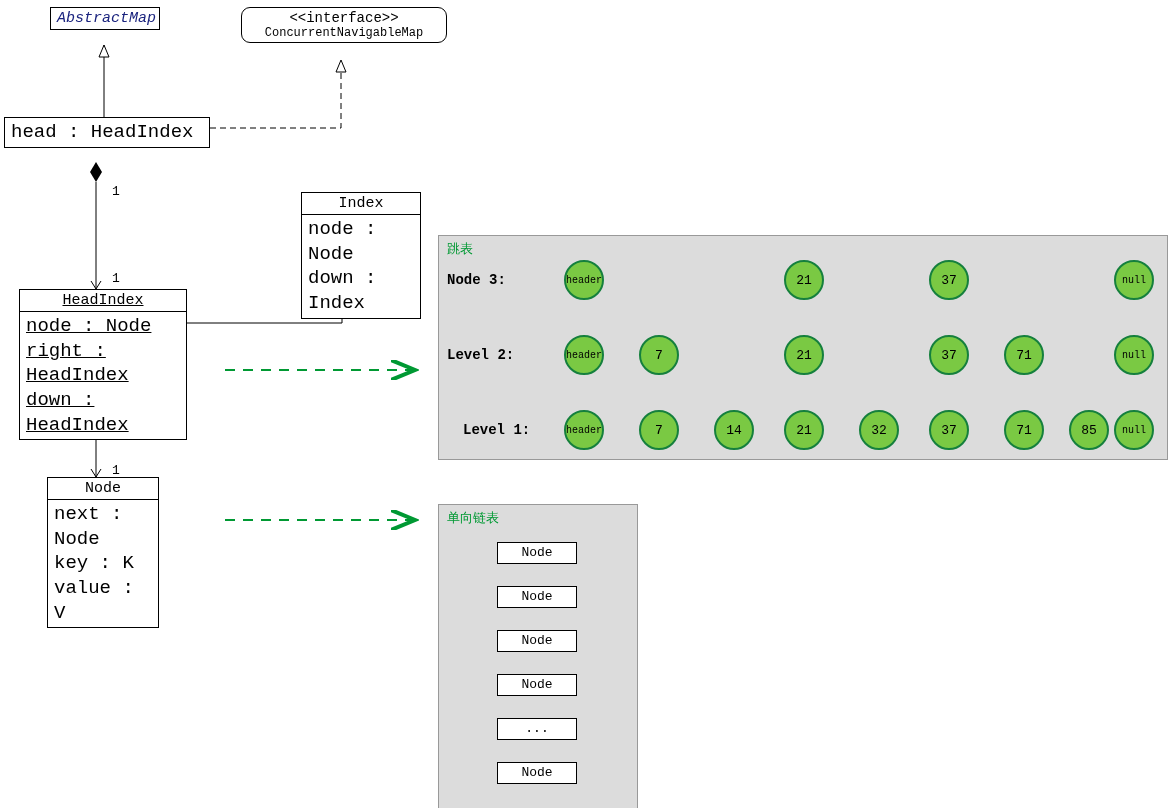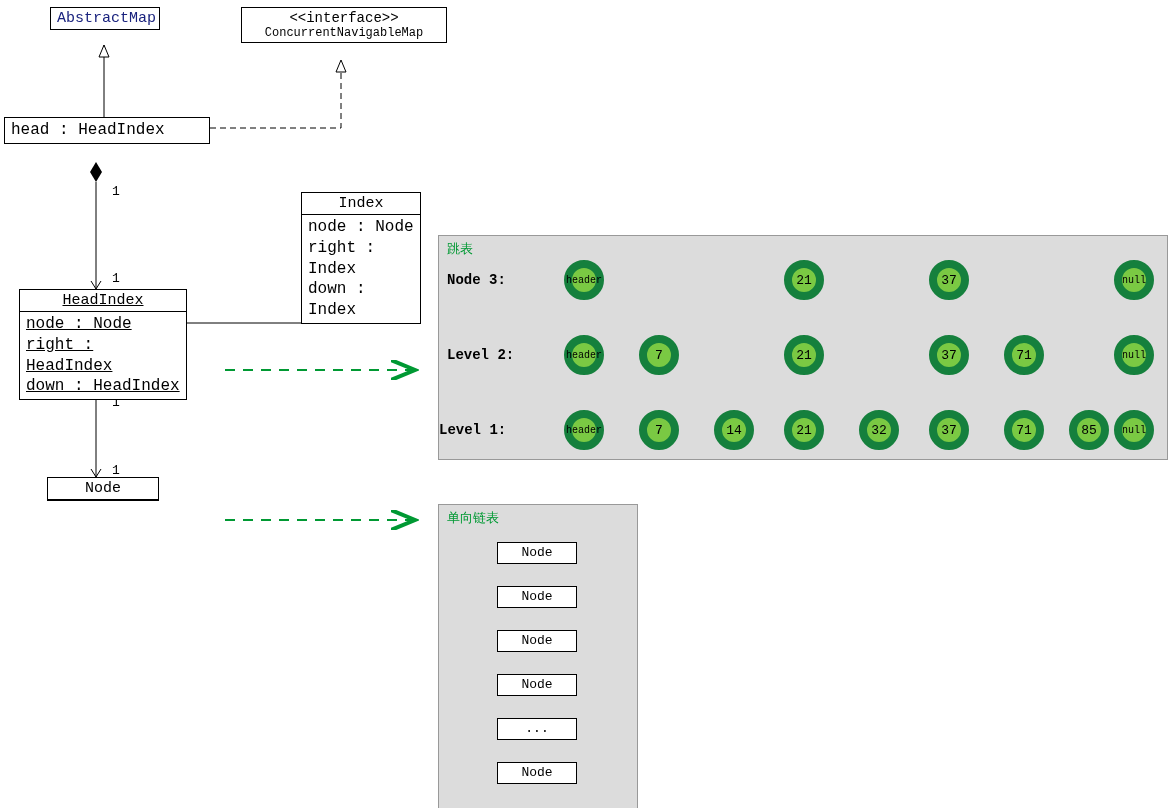--- a/index.html
+++ b/index.html
@@ -20,21 +20,21 @@
     box-sizing: border-box;
   }
   .uml-title {
     text-align: center;
     border-bottom: 1px solid #000;
     padding: 2px 6px;
     font-size: 15px;
   }
   .uml-body {
     padding: 2px 6px;
-    font-size: 16px;
+    font-size: 19px;
     line-height: 1.3;
   }
   .panel {
     position: absolute;
     background: #dcdcdc;
     border: 1px solid #999;
     box-sizing: border-box;
   }
   .panel-title {
     position: absolute;
@@ -49,21 +49,21 @@
     font-weight: bold;
     font-size: 14px;
     font-family: "Courier New", monospace;
   }
   .node-circle {
     position: absolute;
     width: 40px;
     height: 40px;
     border-radius: 50%;
     background: #7ac943;
-    border: 8px solid #15803d;
+    border: 2px solid #15803d;
     display: flex;
     align-items: center;
     justify-content: center;
     box-sizing: border-box;
     font-size: 13px;
     font-family: "Courier New", monospace;
   }
   .node-circle.small { font-size: 10px; }
   .ll-node {
     position: absolute;
@@ -153,59 +153,63 @@
   <line x1="1134" y1="375" x2="1134" y2="410" stroke="#009933" stroke-width="1.5" marker-end="url(#arrowGreen)"></line>
 
   <line x1="537" y1="564" x2="537" y2="584" stroke="#000" marker-end="url(#arrowBlkLL)"></line>
   <line x1="537" y1="608" x2="537" y2="628" stroke="#000" marker-end="url(#arrowBlkLL)"></line>
   <line x1="537" y1="652" x2="537" y2="672" stroke="#000" marker-end="url(#arrowBlkLL)"></line>
   <line x1="537" y1="696" x2="537" y2="716" stroke="#000" marker-end="url(#arrowBlkLL)"></line>
   <line x1="537" y1="740" x2="537" y2="760" stroke="#000" marker-end="url(#arrowBlkLL)"></line>
 </svg>
 
 <div class="uml-box" style="left:50px; top:7px; width:110px;">
-  <div class="uml-title" style="color:#1a237e; border-bottom:none;">AbstractMap</div>
-</div>
-
-<div class="uml-box" style="left:241px; top:7px; width:206px;">
+  <div class="uml-title" style="color:#1a237e; border-bottom:none;font-style:italic;">AbstractMap</div>
+</div>
+
+<div class="uml-box" style="left:241px; top:7px; width:206px;border-radius:9px;">
   <div style="text-align:center; font-size:14px; padding-top:2px;">&lt;&lt;interface&gt;&gt;</div>
   <div style="text-align:center; font-size:12px; padding-bottom:2px;">ConcurrentNavigableMap</div>
 </div>
 
 <div class="uml-box" style="left:4px; top:117px; width:206px;">
   <div class="uml-body">head : HeadIndex</div>
 </div>
 
 <div class="uml-box" style="left:301px; top:192px; width:120px;">
   <div class="uml-title">Index</div>
   <div class="uml-body">
     <div>node : Node</div>
-    <div>right : Index</div>
     <div>down : Index</div>
   </div>
 </div>
 
 <div class="uml-box" style="left:19px; top:289px; width:168px;text-decoration:underline;">
   <div class="uml-title">HeadIndex</div>
   <div class="uml-body">
     <div>node : Node</div>
     <div>right : HeadIndex</div>
     <div>down : HeadIndex</div>
   </div>
 </div>
 
 <div class="uml-box" style="left:47px; top:477px; width:112px;">
   <div class="uml-title">Node</div>
+  <div class="uml-body">
+    <div>next : Node</div>
+    <div>key : K</div>
+    <div>value : V</div>
+  </div>
 </div>
 
 <div class="panel" style="left:438px; top:235px; width:730px; height:225px;padding-left:25px;">
   <div class="panel-title">跳表</div>
   <div class="level-label" style="left:8px; top:36px;">Node 3:</div>
   <div class="level-label" style="left:8px; top:111px;">Level 2:</div>
-  <div class="level-label" style="left:0; top:186px;">Level 1:</div>
+  <div class="level-label" style="left:24px; top:186px;">Level 1:</div>
 </div>
 
 <div class="node-circle small" style="left:564px; top:260px;">header</div>
 <div class="node-circle" style="left:784px; top:260px;">21</div>
 <div class="node-circle" style="left:929px; top:260px;">37</div>
 <div class="node-circle small" style="left:1114px; top:260px;">null</div>
 
 <div class="node-circle small" style="left:564px; top:335px;">header</div>
 <div class="node-circle" style="left:639px; top:335px;">7</div>
 <div class="node-circle" style="left:784px; top:335px;">21</div>

